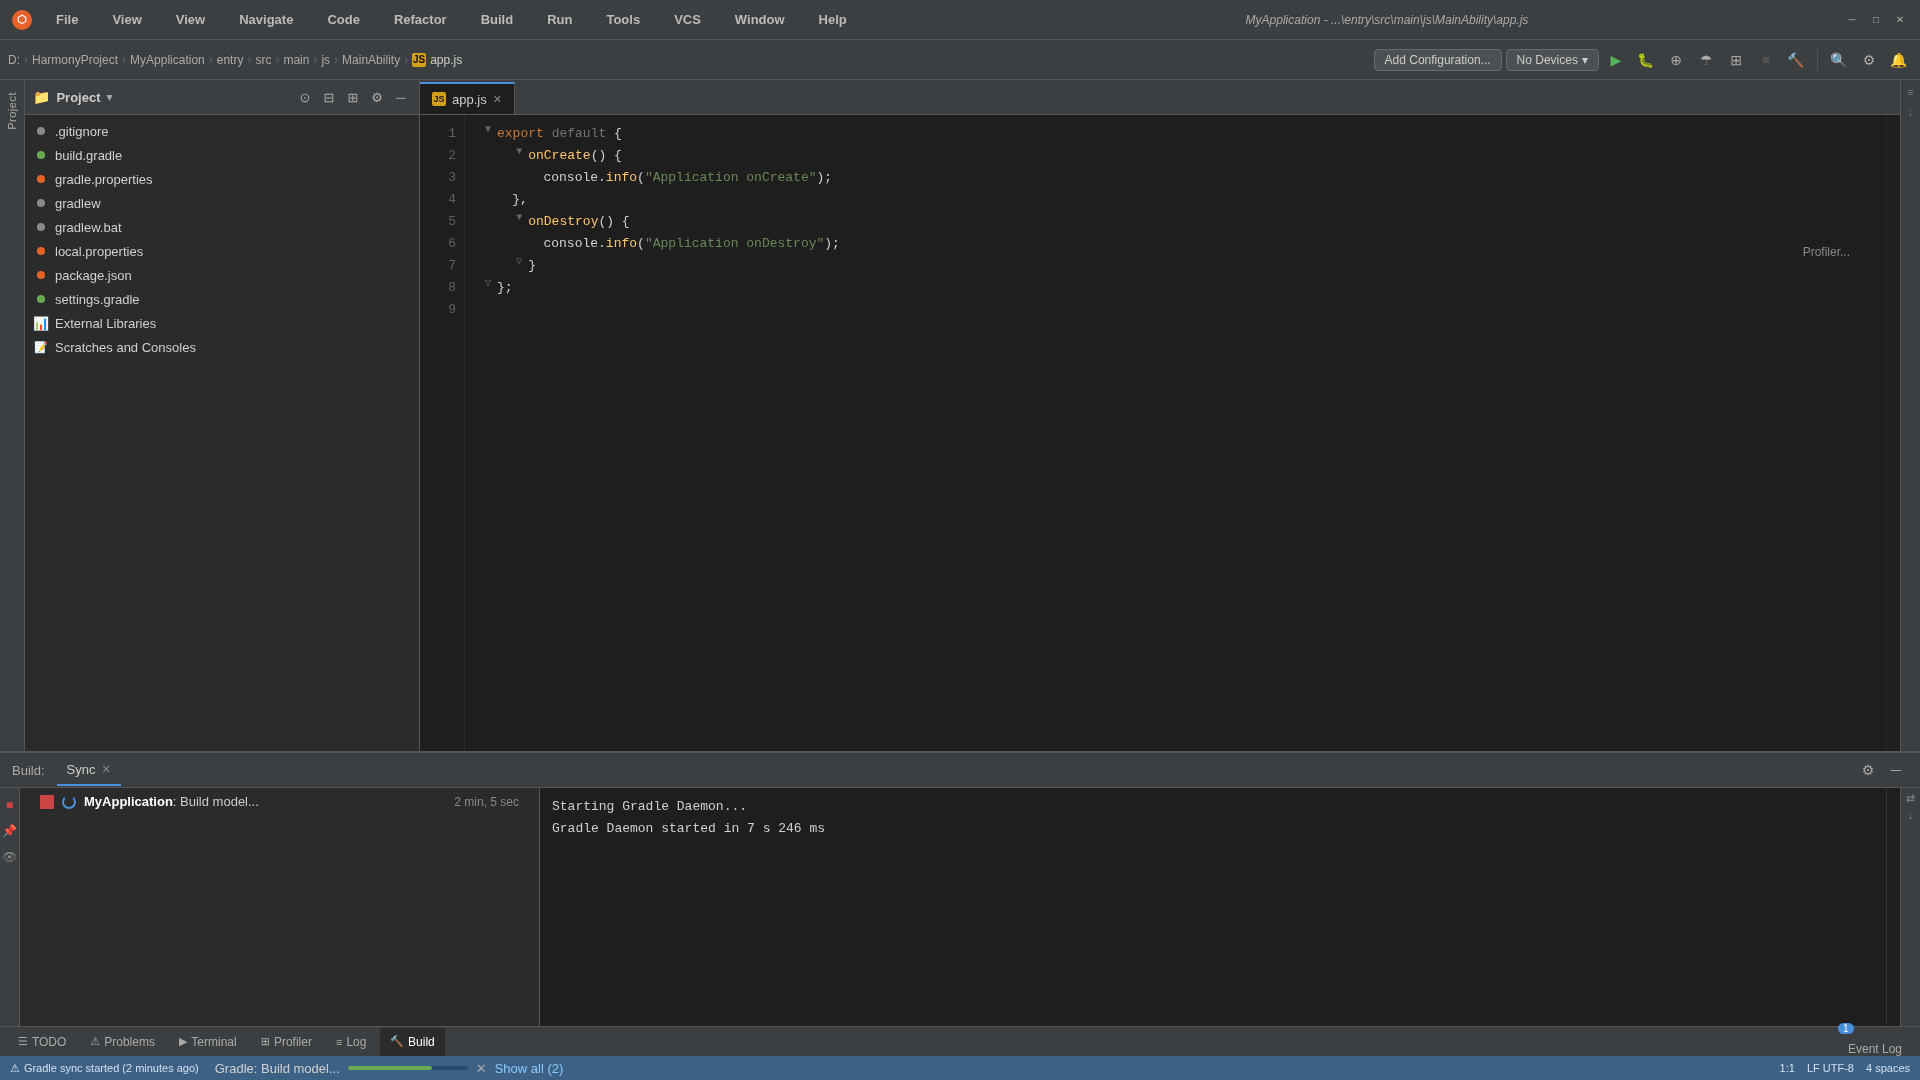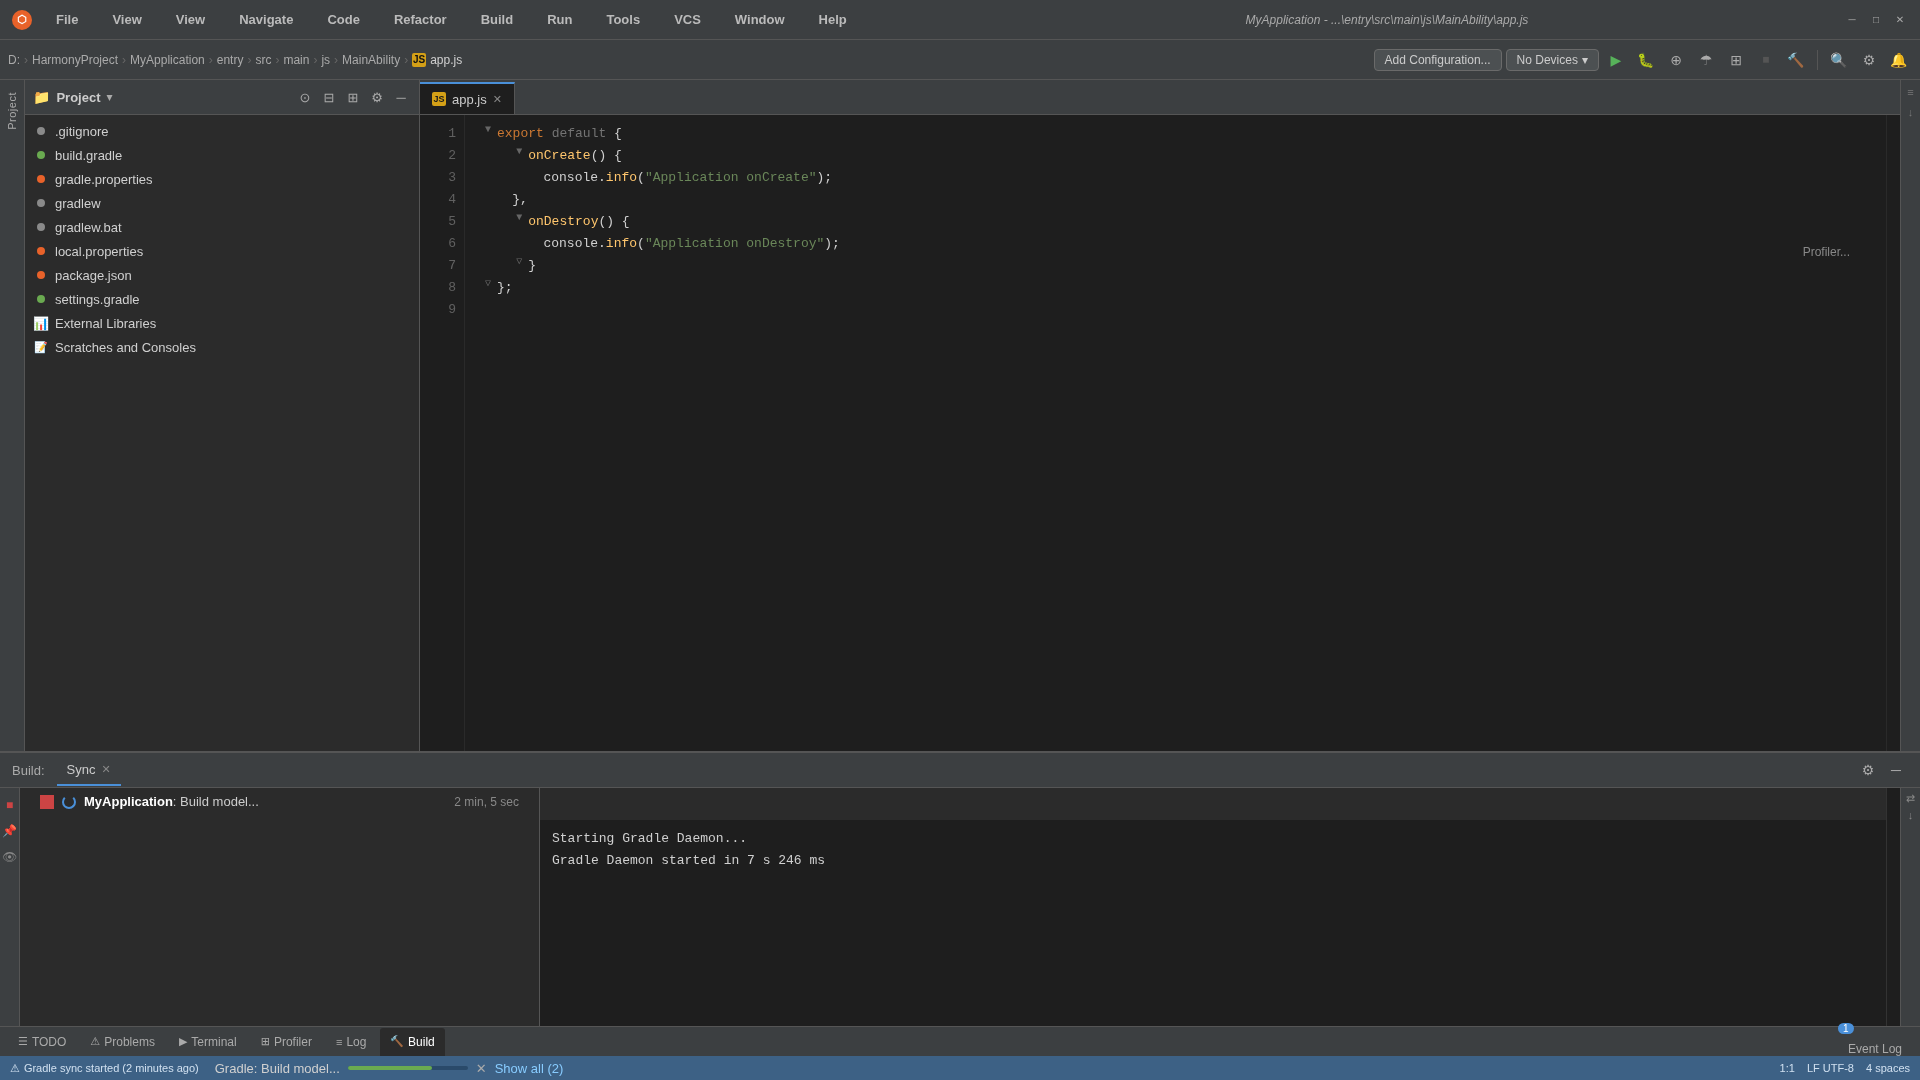--- a/index.html
+++ b/index.html
@@ -436,21 +436,20 @@
 
     .build-log {
       flex: 1;
       background: #1e1e1e;
       padding: 8px 12px;
       font-family: 'Courier New', monospace;
       font-size: 13px;
       color: #d0d0d0;
       line-height: 22px;
       overflow-y: auto;
-      margin-top: 32px;
     }
 
     
     .bottom-tabs {
       height: 30px;
       background: #3c3f41;
       display: flex;
       align-items: center;
       padding: 0 8px;
       gap: 4px;

